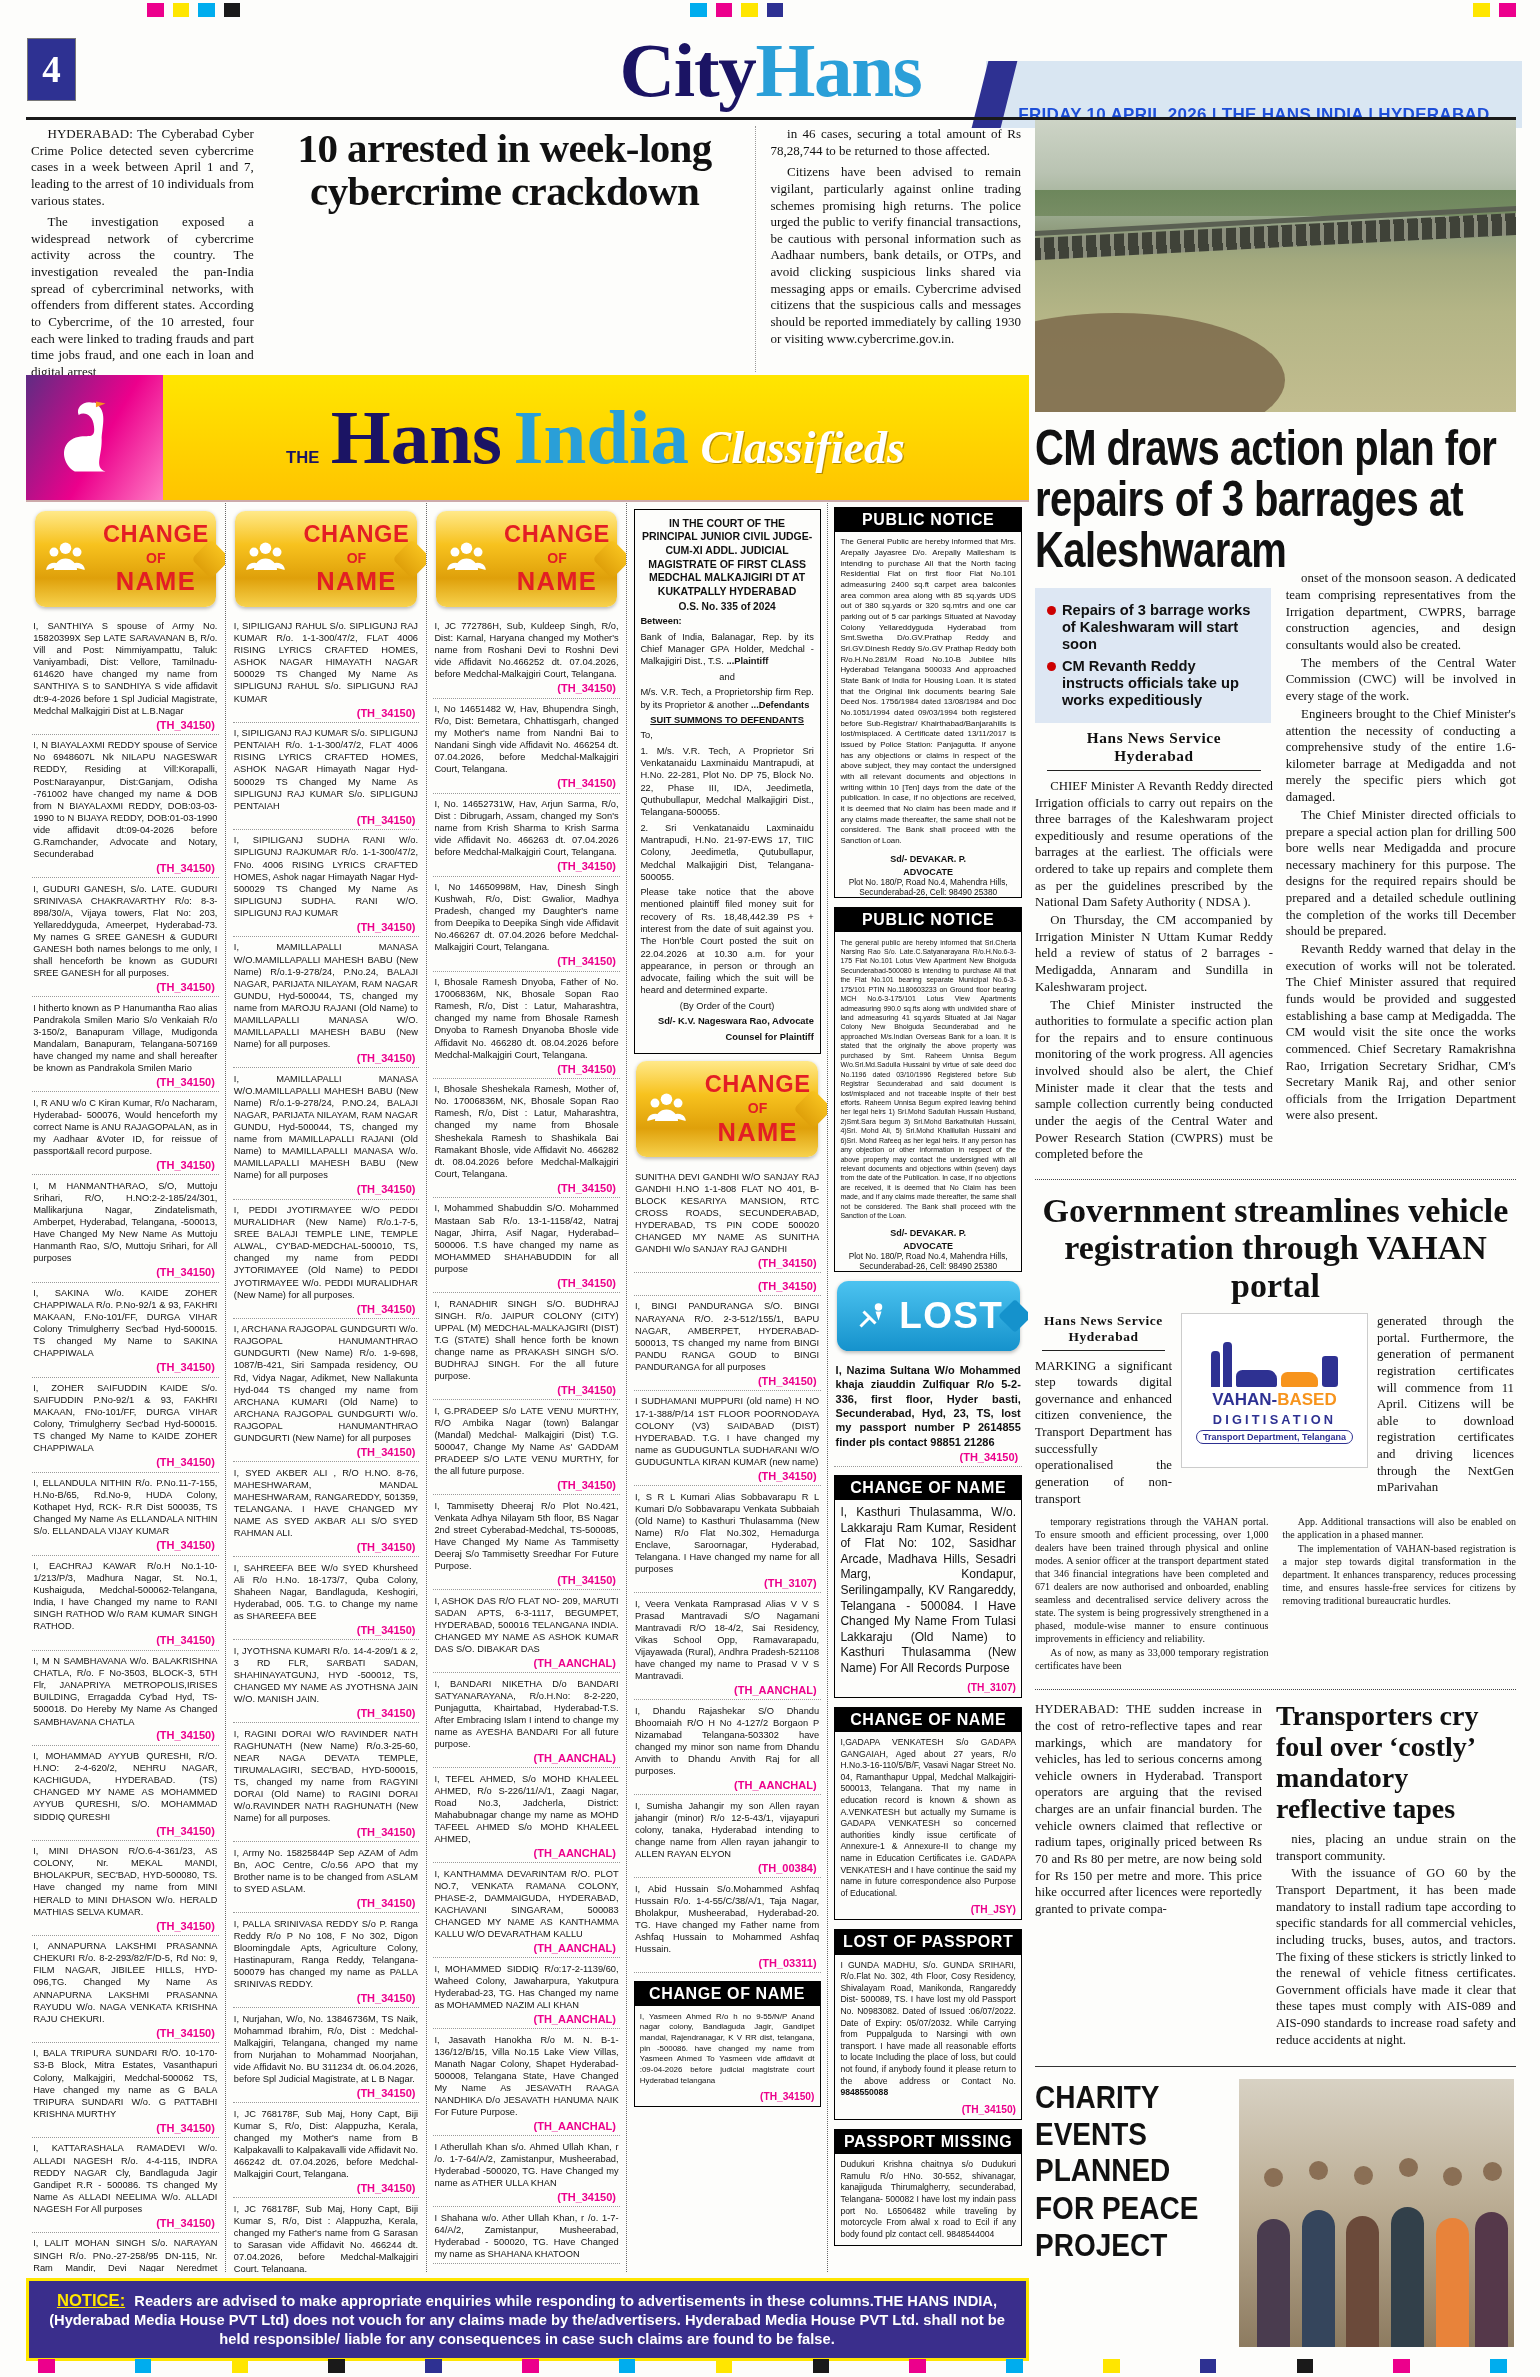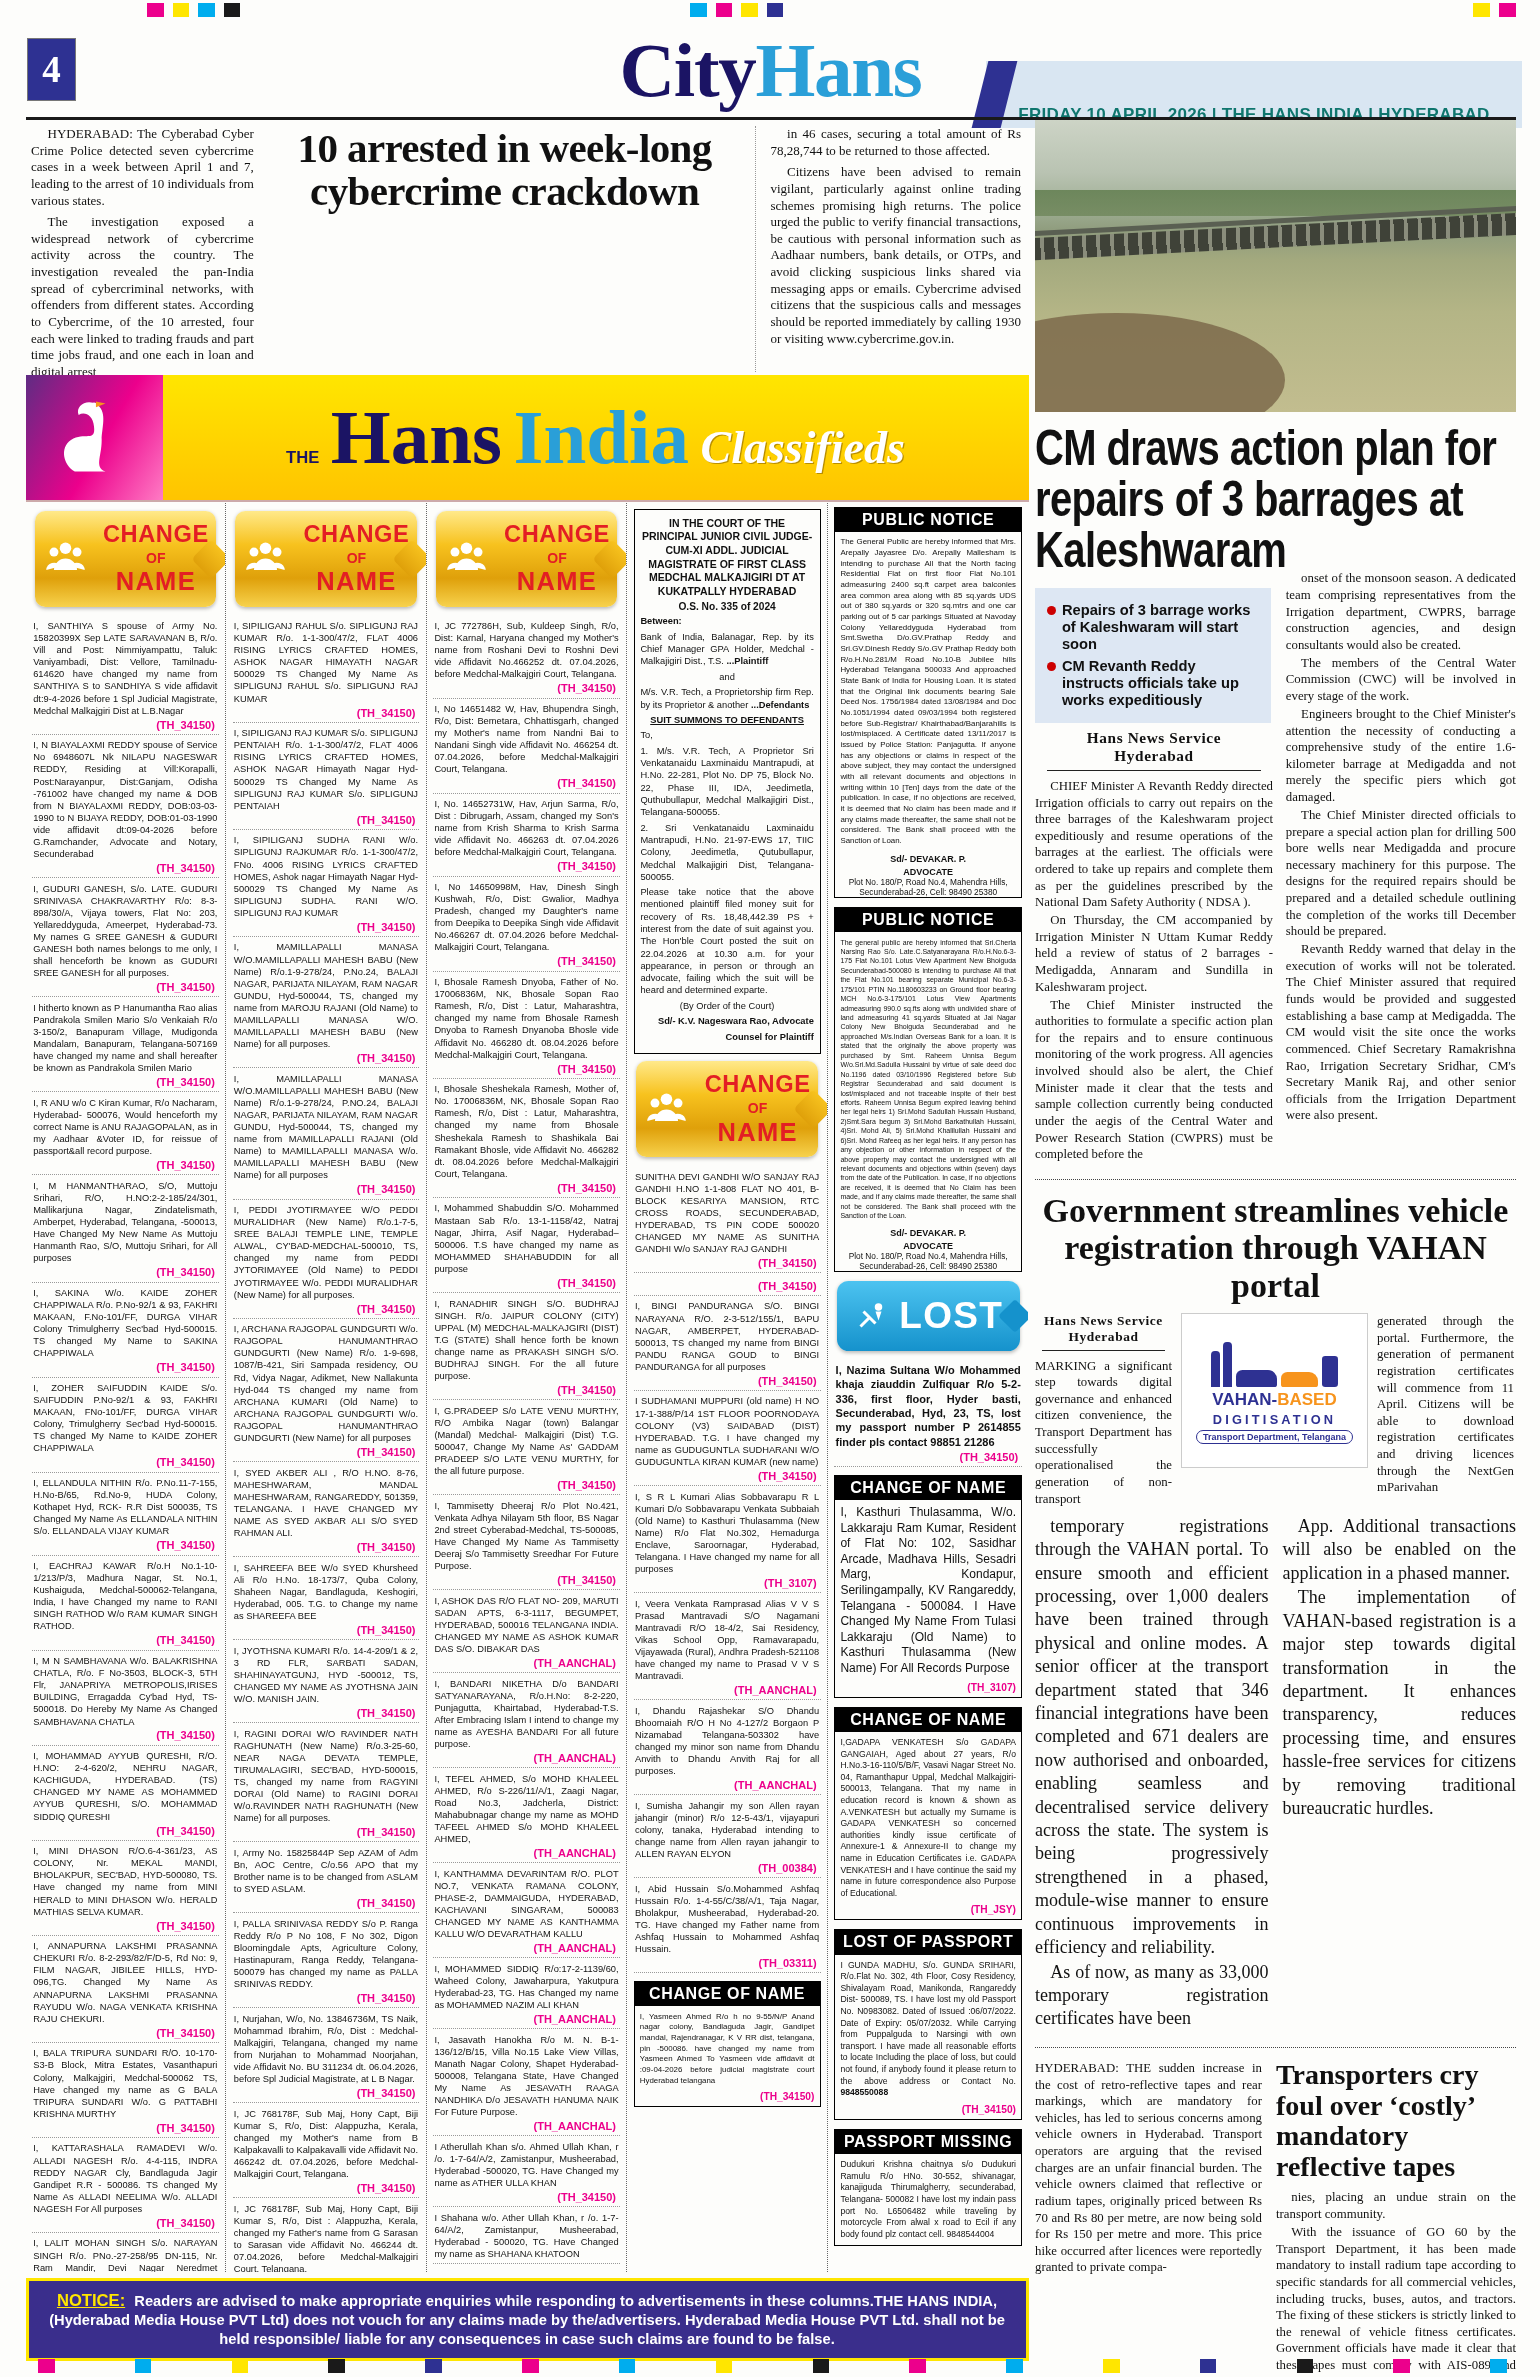--- a/index.html
+++ b/index.html
@@ -11,21 +11,21 @@
   .c-cyan{background:#00adee}.c-mag{background:#ec008c}.c-yel{background:#ffe600}.c-blk{background:#1a1a1a}.c-blu{background:#2e3192}
   
   .pagenum{left:27px;top:38px;width:47px;height:61px;background:#2e3192;border:1.3px solid #777;color:#fff;
     font:bold 37px "Liberation Serif",serif;display:flex;align-items:center;justify-content:center;}
   .masthead{left:0;top:25.5px;width:100%;text-align:center;}
   .masthead .city{font:bold 77px "Liberation Serif",serif;color:#1b1464;letter-spacing:-1.3px;}
   .masthead .hans{font:bold 77px "Liberation Serif",serif;color:#2a9fd8;letter-spacing:-1.3px;}
   .datebanner{right:19px;top:61px;width:536px;height:67px;background:#d9e6f2;
     display:flex;align-items:center;justify-content:center;}
   .datebanner .slash{position:absolute;left:-6.4px;top:0;width:29px;height:67px;background:#2e3192;transform:skewX(-14deg);}
-  .datebanner .dtext{font:bold 17px "Liberation Sans",sans-serif;color:#0f766e;letter-spacing:0.3px;margin-top:40px;}
+  .datebanner .dtext{font:bold 17px "Liberation Sans",sans-serif;color:#1d4ed8;letter-spacing:0.3px;margin-top:40px;}
   .toprule{left:25.5px;top:117px;width:1490px;height:2.6px;background:#1a1a1a;}
   
   .toparticle{left:31px;top:126px;width:990px;height:246px;display:flex;gap:16.6px;}
   .ta-col{font-size:13px;line-height:1.28;text-align:justify;}
   .ta-col p{margin:0 0 5.1px 0;text-indent:16.6px;}
   .ta-c1{width:225px;}
   .ta-mid{width:473px;display:flex;flex-direction:row;}
   .ta-head{font:bold 41px/1.05 "Liberation Serif",serif;text-align:center;letter-spacing:-0.6px;margin:1.3px 0 9px;}
   .ta-midcols{display:flex;gap:16.6px;flex:1;overflow:hidden;}
   .ta-midcols .ta-col{width:50%;}
@@ -114,21 +114,21 @@
   .tower.tall{height:45px;}
   .carblue{width:41px;height:16.6px;background:#2e3192;border-radius:6.4px 9px 2.6px 2.6px;}
   .carorange{width:37px;height:15.3px;background:#f7941d;border-radius:6.4px 9px 2.6px 2.6px;}
   .phone{width:16.6px;height:31px;background:#2e3192;border-radius:3.2px;}
   .vl1{font:bold 17px "Liberation Sans",sans-serif;color:#2e3192;}
   .vl1 span{color:#f7941d;}
   .vl2{font:bold 12.8px "Liberation Sans",sans-serif;color:#2e3192;letter-spacing:3.2px;}
   .vl3{font:bold 9px "Liberation Sans",sans-serif;color:#2e3192;border:1.3px solid #2e3192;border-radius:9px;padding:1.3px 6.4px;}
   .vcolB{width:137px;font-size:12.8px;line-height:1.3;text-align:justify;}
   .vbot{display:flex;gap:14px;margin-top:6.4px;}
-  .vbot .col{width:50%;font-size:18px;line-height:1.3;text-align:justify;}
+  .vbot .col{width:50%;font-size:10px;line-height:1.3;text-align:justify;}
   .vbot p,.vcolA p,.vcolB p,.trans p{margin:0 0 1.3px;text-indent:15.3px;}
   .vbot p.np,.vcolA p.np,.vcolB p.np{text-indent:0;}
   .trans{display:flex;gap:14px;}
   .trans .tleft{width:227px;font-size:12.8px;line-height:1.3;text-align:justify;}
   .trans .tright{width:240px;}
   .thead{font:600 28px/1.1 "Liberation Serif",serif;margin:0 0 6.4px 0;}
   .trans .tbody{font-size:12.8px;line-height:1.3;text-align:justify;}
   .charity{display:flex;gap:11.5px;margin-top:16.6px;border-top:1.3px solid #333;padding-top:11.5px;}
   .charhead{width:192px;font:bold 28px/1.15 "Liberation Sans",sans-serif;transform:scaleY(1.15);transform-origin:top left;}
   .charright{width:275px;}

